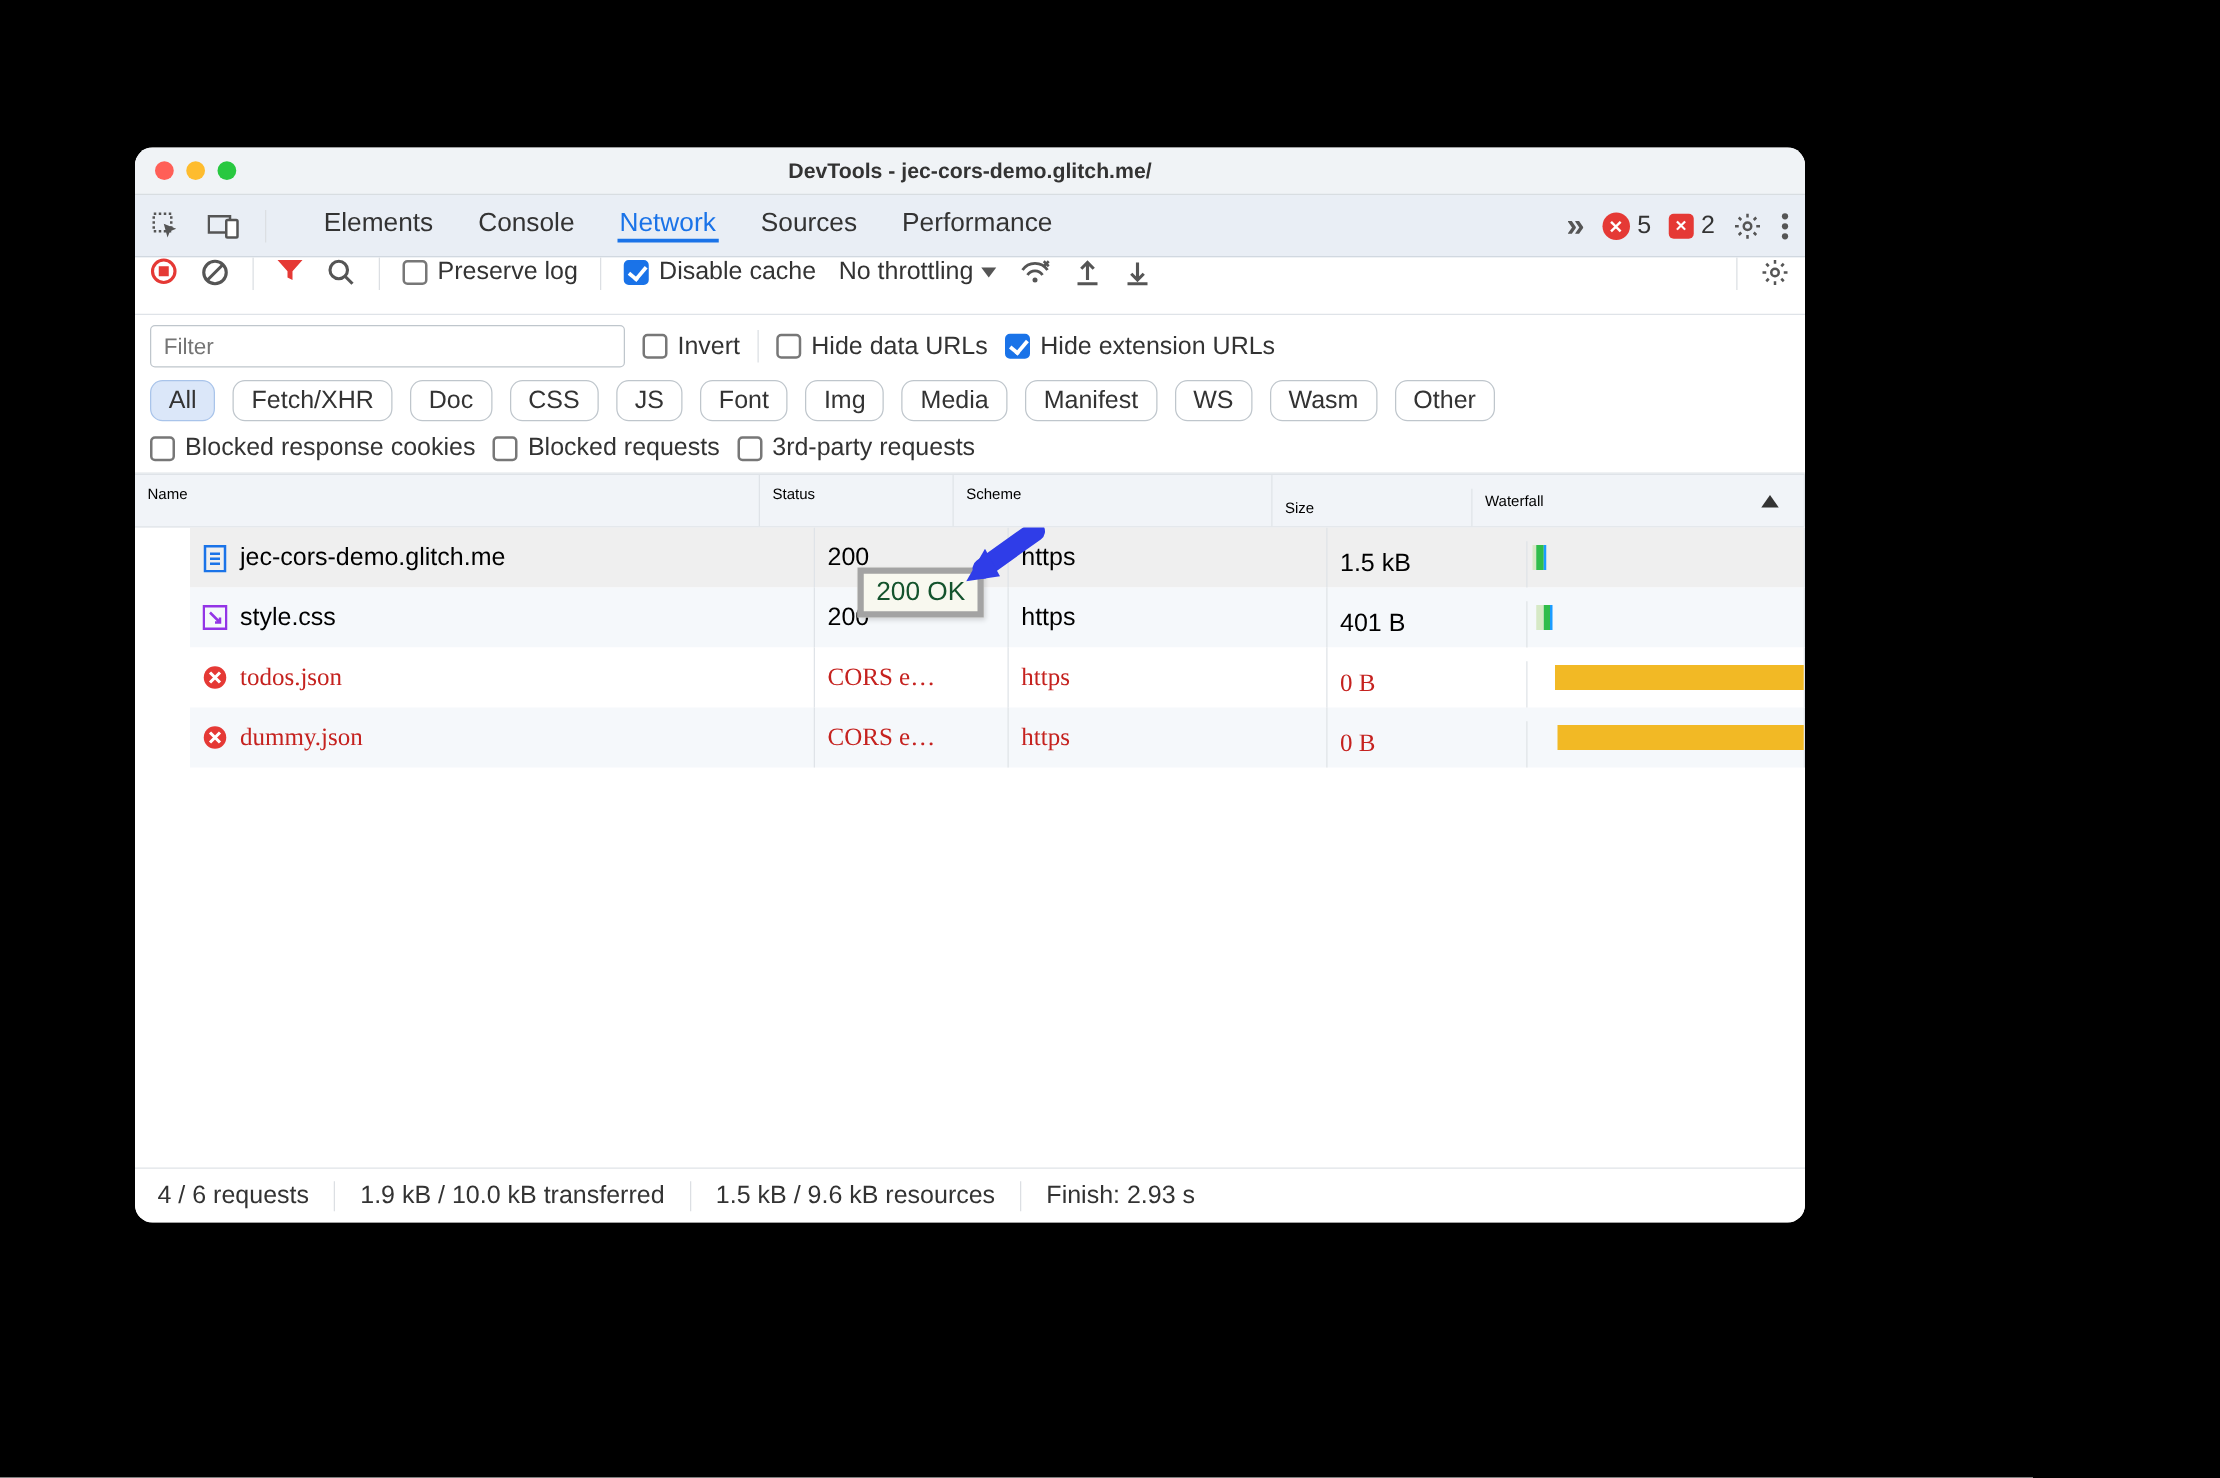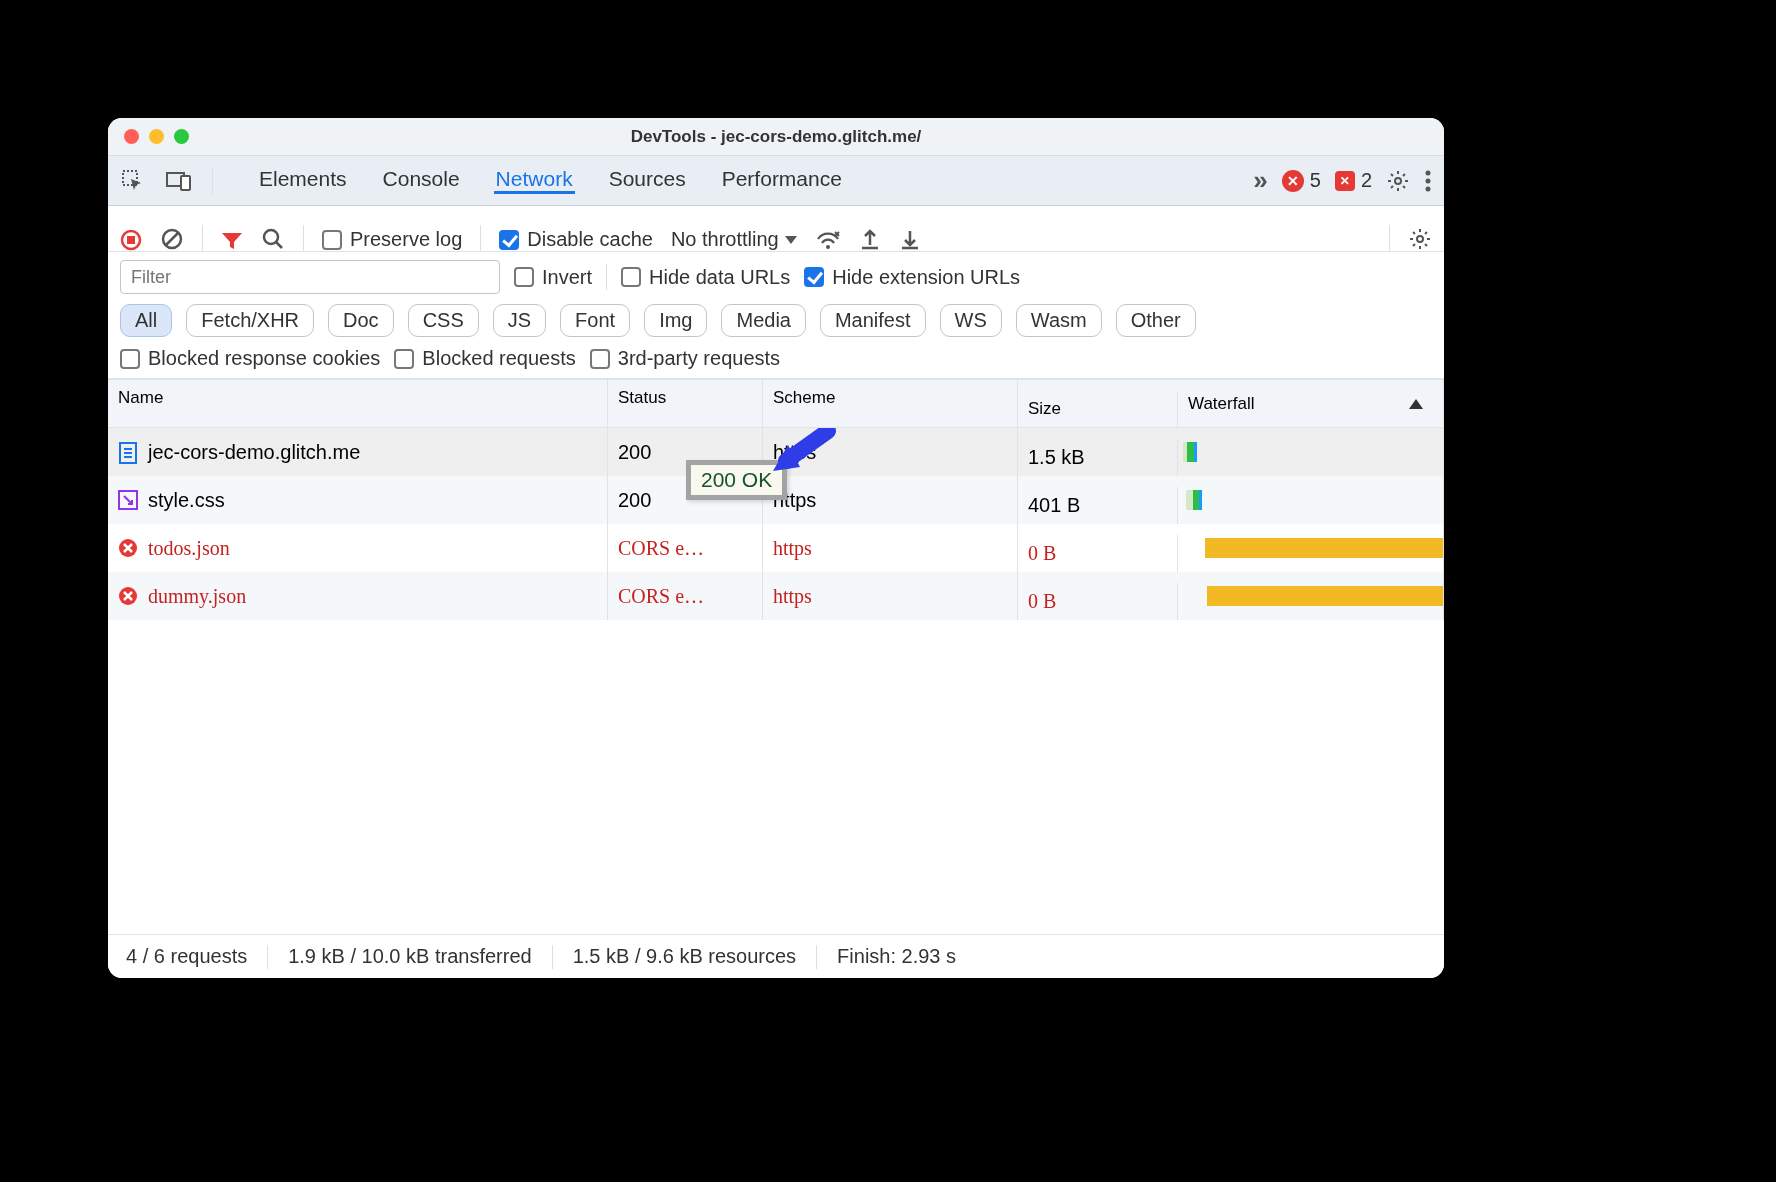--- a/index.html
+++ b/index.html
@@ -58,21 +58,21 @@
   .badge-icon.circle-red{background:#e53935;}
   .badge-icon.sq-red{background:#e53935;border-radius:4px;width:20px;height:20px;font-size:12px;}
   .gear, .dots { color:#555; }
 
   
   .toolbar {
     height: 46px;
     background: #fff;
     border-bottom: 1px solid #dfe3e8;
     display: flex;
-    align-items:flex-end;
+    align-items:flex-start;
     padding: 0 12px;
     gap: 18px;
     font-size: 20px;
   }
   .sep { width:1px; height:26px; background:#dcdfe3; }
   .checkbox { width:20px; height:20px; border:2px solid #777; border-radius:4px; display:inline-flex; align-items:center; justify-content:center; background:#fff;}
   .checkbox.checked { background:#1a73e8; border-color:#1a73e8; }
   .checkbox.checked::after { content:""; width:6px; height:11px; border:solid #fff; border-width:0 3px 3px 0; transform:rotate(40deg) translateY(-1px);}
   .cblabel { display:flex; align-items:center; gap:8px; color:#333; }
   .throttle { display:flex; align-items:center; gap:6px; color:#333;}
@@ -86,31 +86,31 @@
     display:flex; flex-direction:column; gap:10px;
     font-size:20px;
   }
   .filters .row { display:flex; align-items:center; gap:14px; flex-wrap:wrap;}
   .filter-input { width:380px; height:34px; border:1px solid #bfc6cc; border-radius:4px; padding:0 10px; font-size:18px; color:#888;}
   .pill { padding:4px 14px; border:1px solid #bfc6cc; border-radius:10px; font-size:20px; color:#333; background:#fff;}
   .pill.active { background:#dbe7f9; border-color:#a9c4ea; }
 
   
   .net-table { flex:1; display:flex; flex-direction:column; overflow:hidden; }
-  .thead { display:flex; background:#f1f4f8; border-top:1px solid #dfe3e8; border-bottom:1px solid #dfe3e8; font-size:17px; }
+  .thead { display:flex; background:#f1f4f8; border-top:1px solid #dfe3e8; border-bottom:1px solid #dfe3e8; font-size:12px; }
   .th, .td { padding:8px 10px; border-right:1px solid #dfe3e8; }
   .col-name{flex:0 0 500px;}
   .col-status{flex:0 0 155px;}
   .col-scheme{flex:0 0 255px;}
   .col-size{flex:0 0 160px;margin-top:11px; }
   .col-wf{flex:1; position:relative;}
   .th.col-size{text-align:left;} .td.col-size{text-align:right;}
   .th.col-wf{display:flex;align-items:center;justify-content:space-between;padding-right:20px;}
   .sort-tri{width:0;height:0;border-left:7px solid transparent;border-right:7px solid transparent;border-bottom:10px solid #333;}
-  .tbody { flex:1; overflow:auto; }
+  .tbody { flex:1; overflow:auto;padding-left:44px; }
   .trow { display:flex; font-size:20px; height:48px; align-items:stretch; }
   .trow:nth-child(odd){background:#fff;}
   .trow:nth-child(even){background:#f5f8fb;}
   .trow.hover{background:#efefef;}
   .trow.err .td { color:#c5221f;font-family:Liberation Serif, serif; }
   .td{display:flex;align-items:center;}
   .td.col-name{gap:10px;}
   .file-icon{width:20px;height:20px;flex-shrink:0;}
   .wf-bar{position:absolute;top:14px;height:20px;}
   .wf-seg{position:absolute;top:0;height:100%;}

